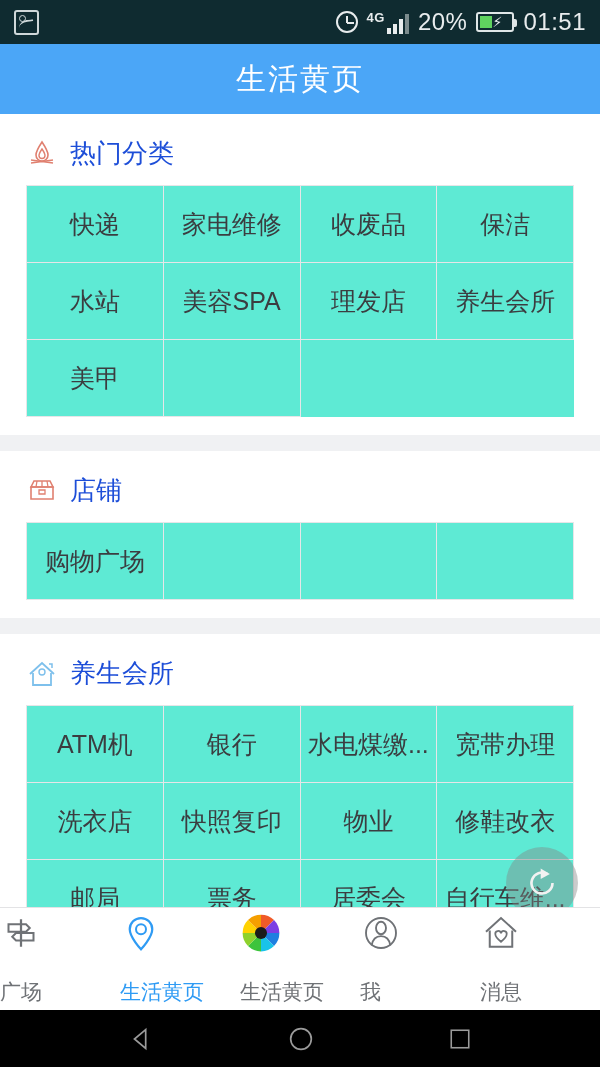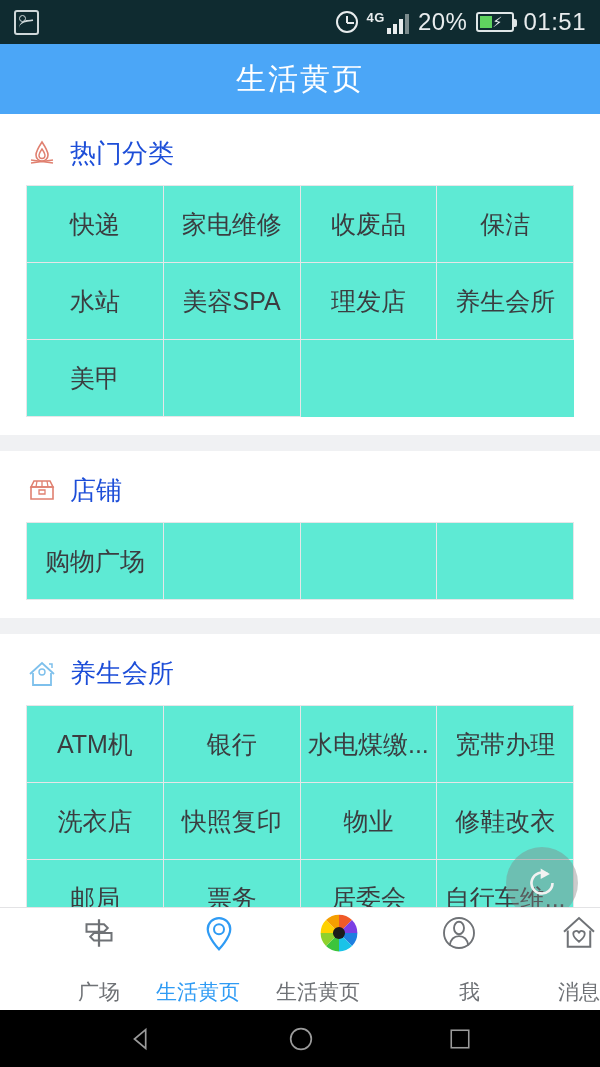--- a/index.html
+++ b/index.html
@@ -62,21 +62,21 @@
          font-size:25px; color:#3b3d40; overflow:hidden; white-space:nowrap; }
   .cell.empty{ }
 
   
   .fab{ position:absolute; right:22px; bottom:148px; width:72px;height:72px;border-radius:50%;
         background:rgba(130,130,130,.42); display:flex;align-items:center;justify-content:center;}
 
   
   .tabbar{ position:absolute; left:0; right:0; bottom:57px; height:103px; background:#fff;
            border-top:1px solid #e3e3e5; display:flex; }
-  .tab{ flex:1; display:flex; flex-direction:column; align-items:flex-end; justify-content:center; gap:24px;font-family:Liberation Mono, monospace;}
+  .tab{ flex:1; display:flex; flex-direction:column; align-items:flex-start; justify-content:center; gap:24px;font-family:Liberation Mono, monospace;}
   .tab .tlabel{ font-size:21px; color:#6f7276; }
   .tab.active .tlabel{ color:#2f9bf4; }
   .ticon{ width:42px;height:42px; display:flex;align-items:center;justify-content:center;}
 
   
   .navbar{ position:absolute; left:0; right:0; bottom:0; height:57px; background:#000;
            display:flex; align-items:center; justify-content:center; gap:130px; }
   .nv{ opacity:.75; }
 </style>
 </head>

